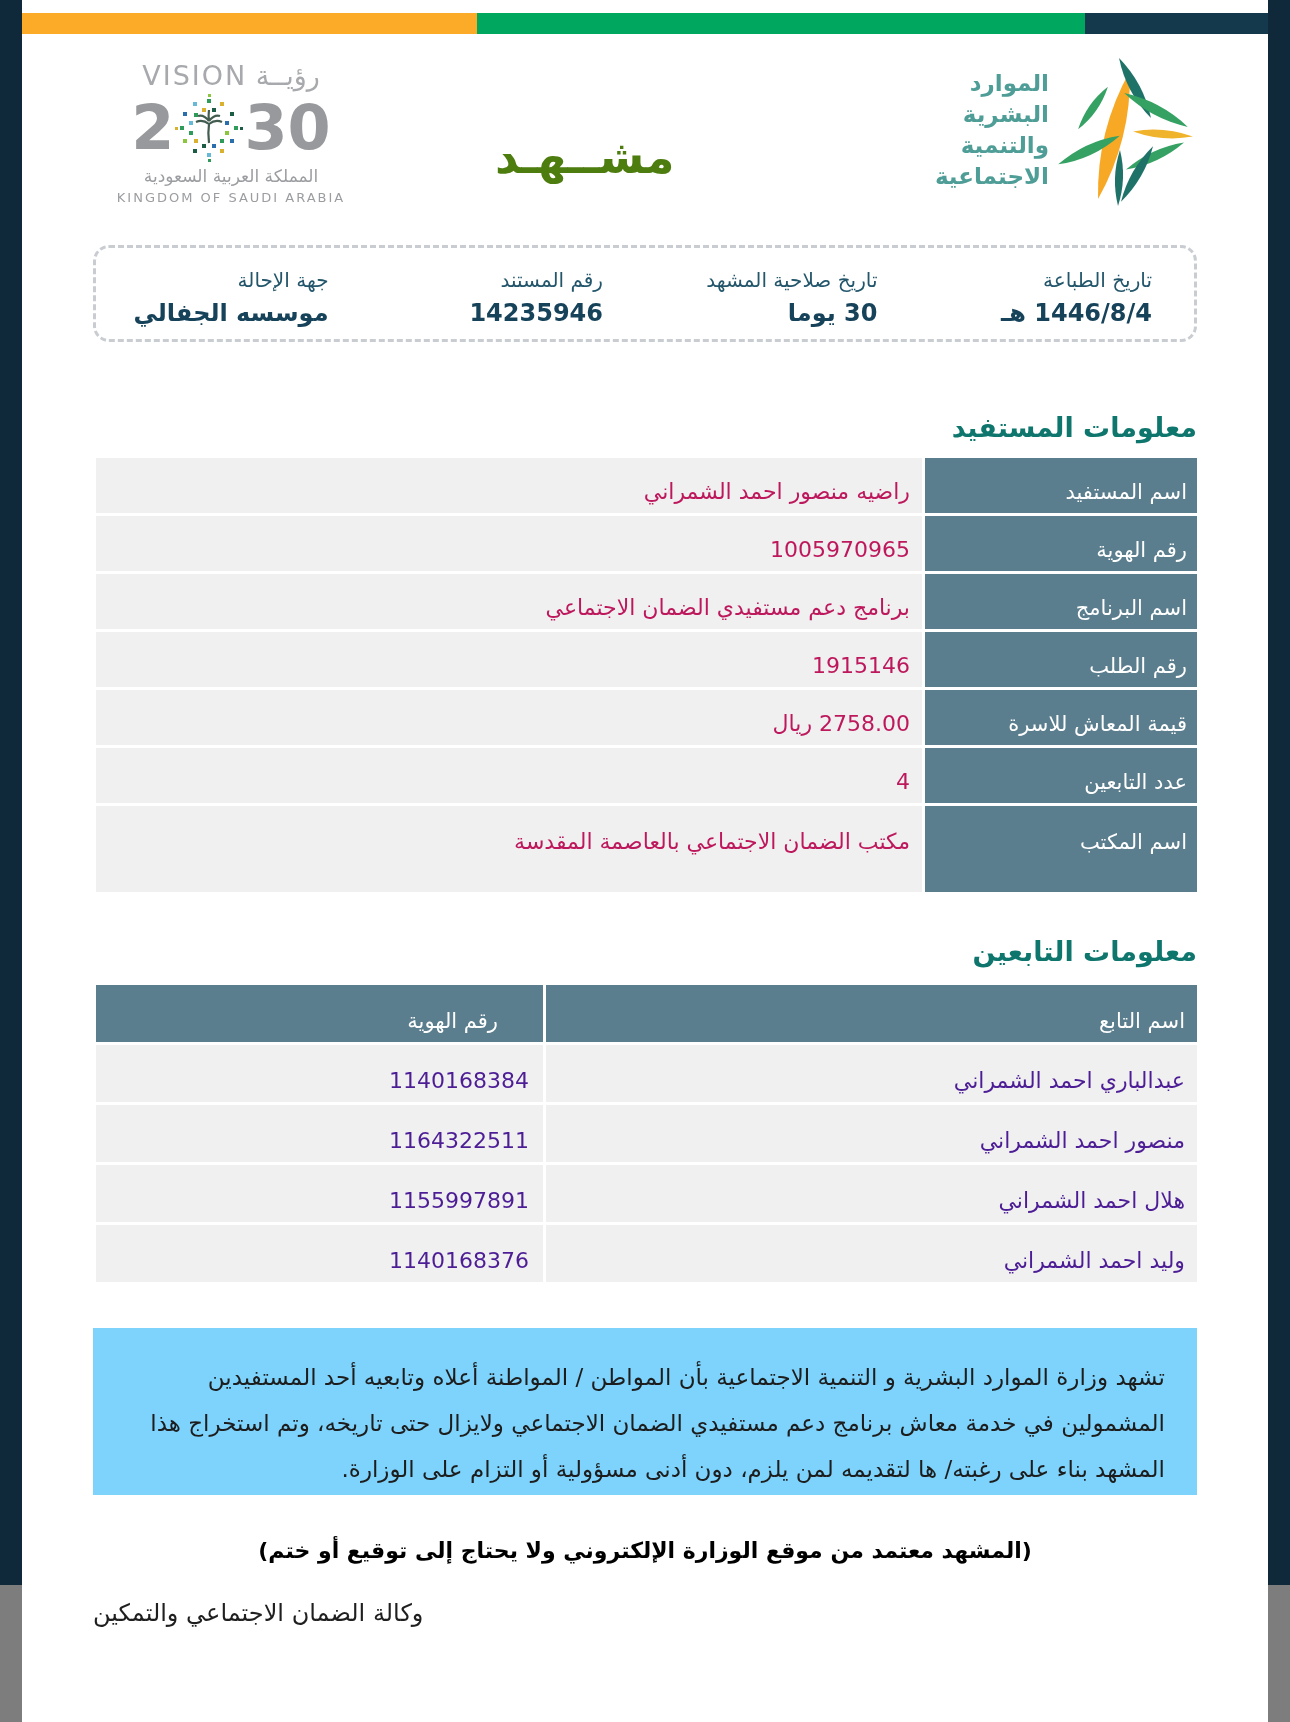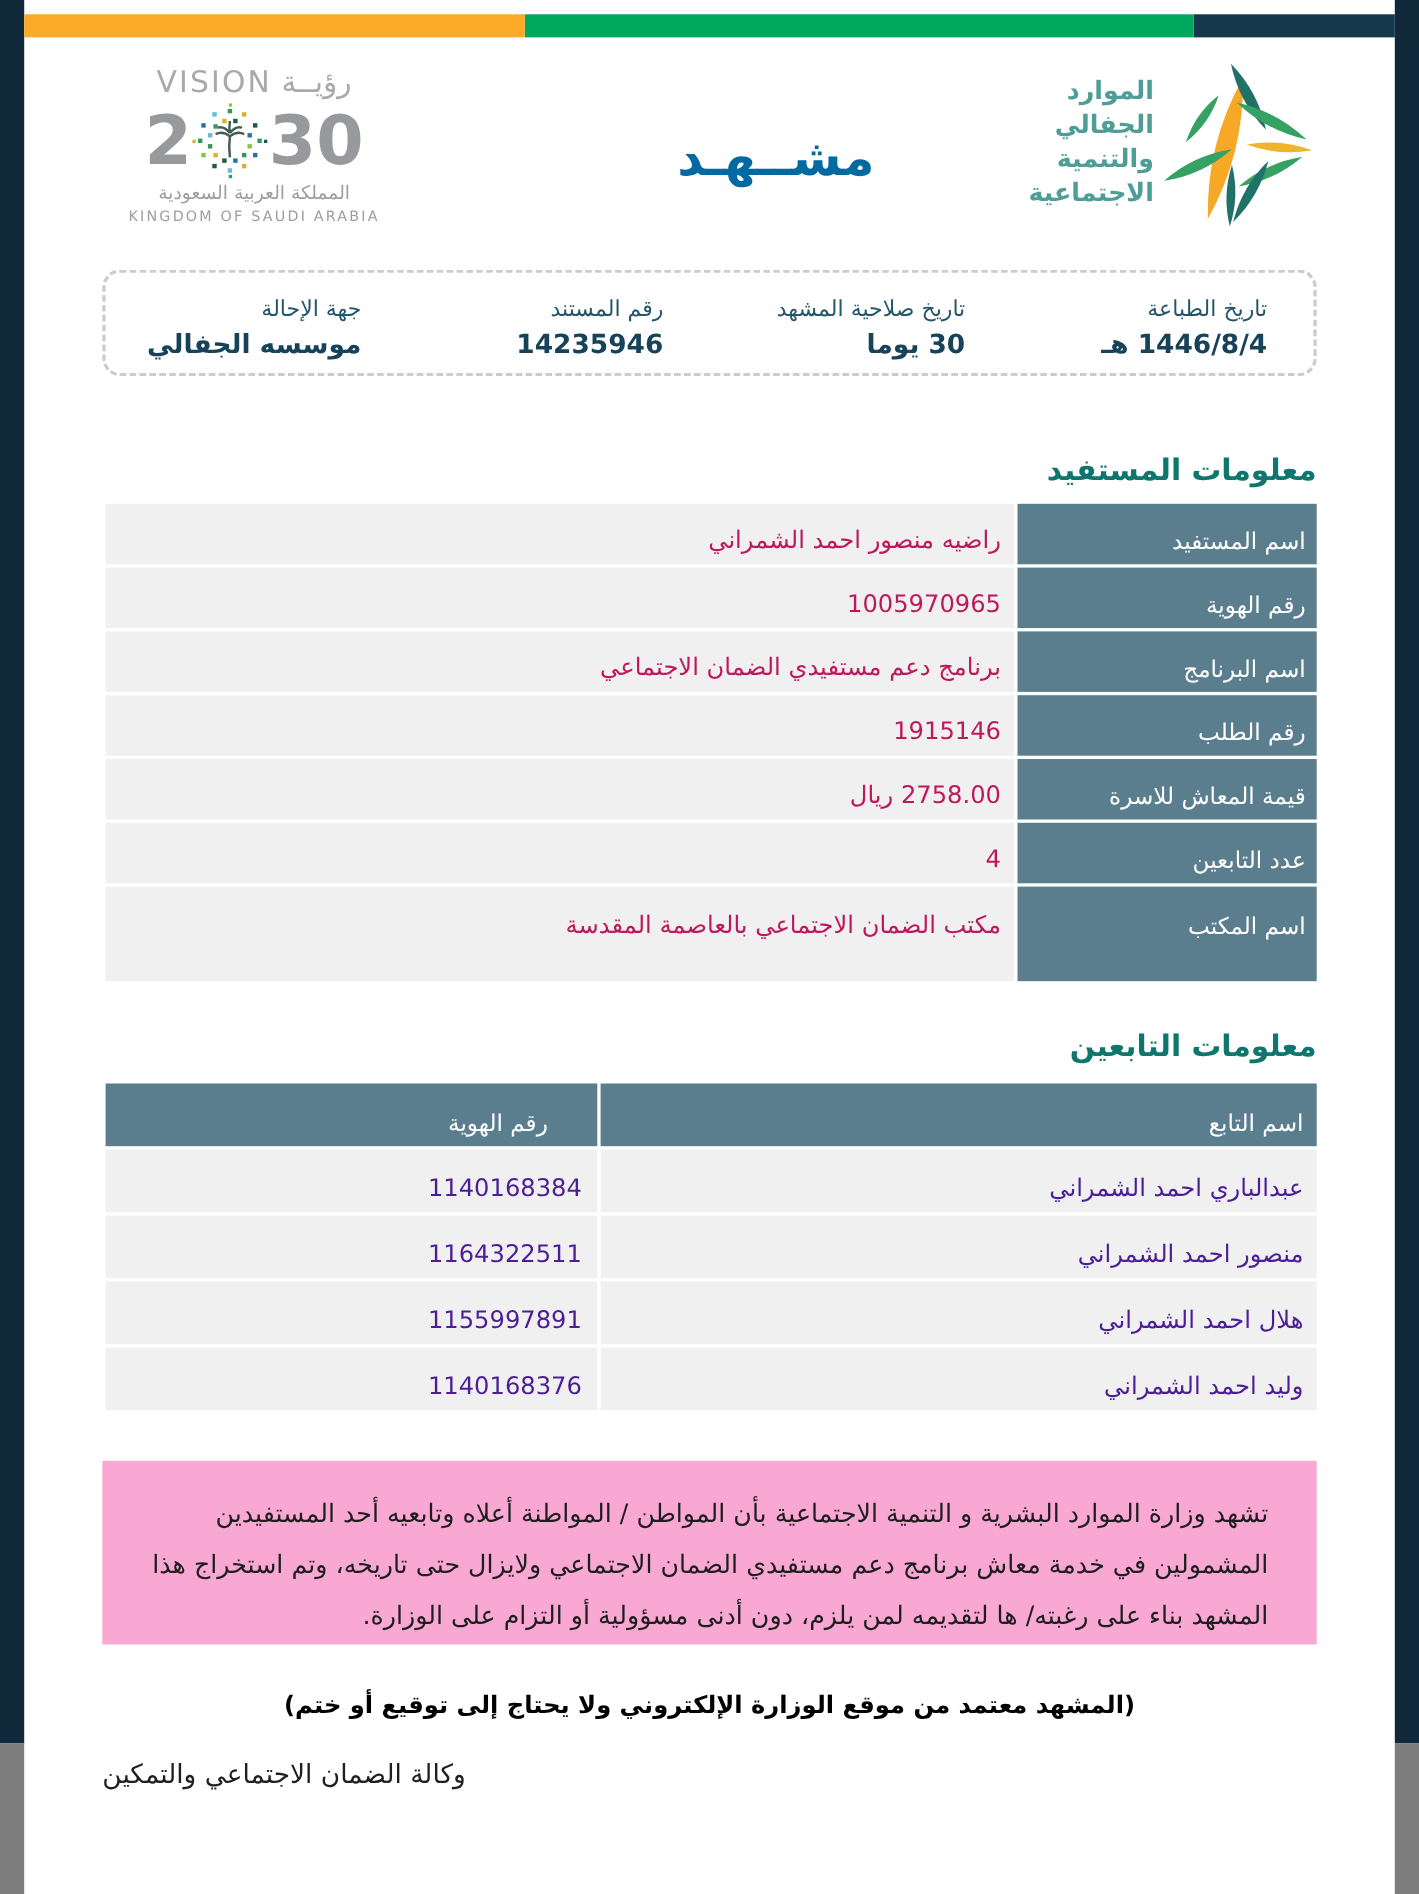--- a/index.html
+++ b/index.html
@@ -20,22 +20,22 @@
 
   
   .vision{position:absolute;left:95px;top:60px;width:272px;text-align:center;color:#a3a5a8;}
   .vision .row1{font-size:27px;letter-spacing:2px;color:#a7a9ac;}
   .vision .row2{display:flex;direction:ltr;align-items:center;justify-content:center;margin-top:2px;}
   .vision .digit{font-size:62px;font-weight:bold;color:#97999c;line-height:70px;}
   .vision .row3{font-size:17px;color:#9b9da0;margin-top:3px;}
   .vision .row4{font-size:13px;color:#9b9da0;letter-spacing:2px;margin-top:4px;direction:ltr;text-align:center;}
 
   
-  .doc-title{position:absolute;left:495px;top:116px;width:300px;text-align:right;
-             font-size:46px;font-weight:bold;color:#0369a1;}
+  .doc-title{position:absolute;left:495px;top:130px;width:300px;text-align:left;
+             font-size:46px;font-weight:bold;color:#4d7c0f;}
 
   
   .ministry{position:absolute;left:893px;top:50px;width:306px;display:flex;direction:rtl;align-items:center;}
   .ministry .txt{text-align:left;color:#4f9d97;font-weight:bold;font-size:23px;line-height:31px;margin-left:6px;flex:1;text-align:right;}
 
   
   .info-box{position:absolute;left:93px;top:245px;width:1104px;height:97px;box-sizing:border-box;
             border:3px dashed #c9cdd1;border-radius:16px;display:flex;direction:rtl;padding-top:20px;}
   .info-item{flex:1;text-align:right;padding-left:10px;}
   .info-item .lbl{font-size:20px;color:#23566b;padding-right:42px;}
@@ -60,22 +60,22 @@
   
   .dtable{position:absolute;left:93px;top:985px;width:1104px;}
   .drow{display:flex;direction:rtl;height:57px;margin-bottom:3px;}
   .drow .name{width:651px;display:flex;align-items:flex-end;padding:0 12px 9px 0;box-sizing:border-box;}
   .drow .idn{width:447px;margin-right:3px;display:flex;align-items:flex-end;padding:0 14px 9px 0;box-sizing:border-box;}
   .drow.dhead .name,.drow.dhead .idn{background:#5b7e8e;color:#ffffff;font-size:21px;}
   .drow.dhead .idn{padding-right:45px;}
   .drow.data .name,.drow.data .idn{background:#f0f0f0;color:#4c1d95;font-size:22px;}
 
   
-  .statement{position:absolute;left:93px;top:1328px;width:1104px;height:167px;background:#f9a8d4;
-             box-sizing:border-box;padding:26px 44px 0 44px;text-align:right;direction:rtl;
+  .statement{position:absolute;left:93px;top:1328px;width:1104px;height:167px;background:#7dd3fc;
+             box-sizing:border-box;padding:26px 32px 0 44px;text-align:right;direction:rtl;
              font-size:23px;color:#1d1d1d;line-height:46px;}
 
   
   .note{position:absolute;left:93px;top:1538px;width:1104px;text-align:center;
         font-size:22px;font-weight:bold;color:#000000;direction:rtl;}
   .org{position:absolute;left:93px;top:1588px;width:520px;direction:rtl;text-align:left;
        font-size:24px;color:#1f1f1f;line-height:50px;}
 </style>
 </head>
 <body>
@@ -143,21 +143,21 @@
       <path d="M0,-34 Q10,0 0,34 Q-10,0 0,-34" transform="translate(86,38) rotate(-28)" fill="#1f7268"></path>
       <path d="M0,-36 Q10,0 0,36 Q-10,0 0,-36" transform="translate(107,60) rotate(-62)" fill="#35a163"></path>
       <path d="M0,-30 Q8,0 0,30 Q-8,0 0,-30" transform="translate(114,84) rotate(-85)" fill="#f0b32c"></path>
       <path d="M0,-32 Q9,0 0,32 Q-9,0 0,-32" transform="translate(106,106) rotate(-115)" fill="#35a163"></path>
       <path d="M0,-32 Q9,0 0,32 Q-9,0 0,-32" transform="translate(88,124) rotate(-150)" fill="#1f7268"></path>
       <path d="M0,-28 Q8,0 0,28 Q-8,0 0,-28" transform="translate(70,128) rotate(-178)" fill="#1f7268"></path>
       <path d="M0,-34 Q10,0 0,34 Q-10,0 0,-34" transform="translate(40,100) rotate(65)" fill="#35a163"></path>
       <path d="M0,-26 Q8,0 0,26 Q-8,0 0,-26" transform="translate(44,58) rotate(35)" fill="#35a163"></path>
     </svg>
     <div class="txt">
-      <div>الموارد الجفالي</div>
+      <div>الموارد البشرية</div>
       <div>والتنمية الاجتماعية</div>
     </div>
   </div>
 
   <div class="info-box">
     <div class="info-item">
       <div class="lbl">تاريخ الطباعة</div>
       <div class="val">1446/8/4 هـ</div>
     </div>
     <div class="info-item">

